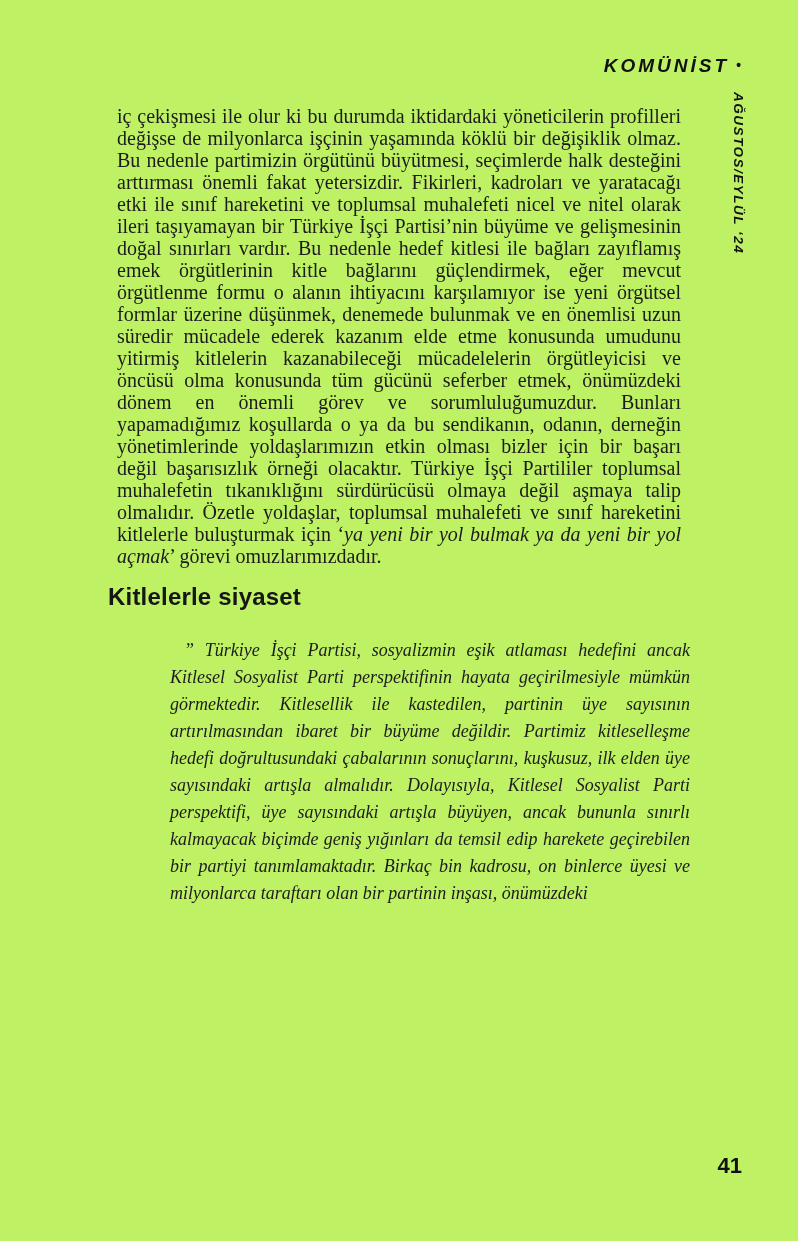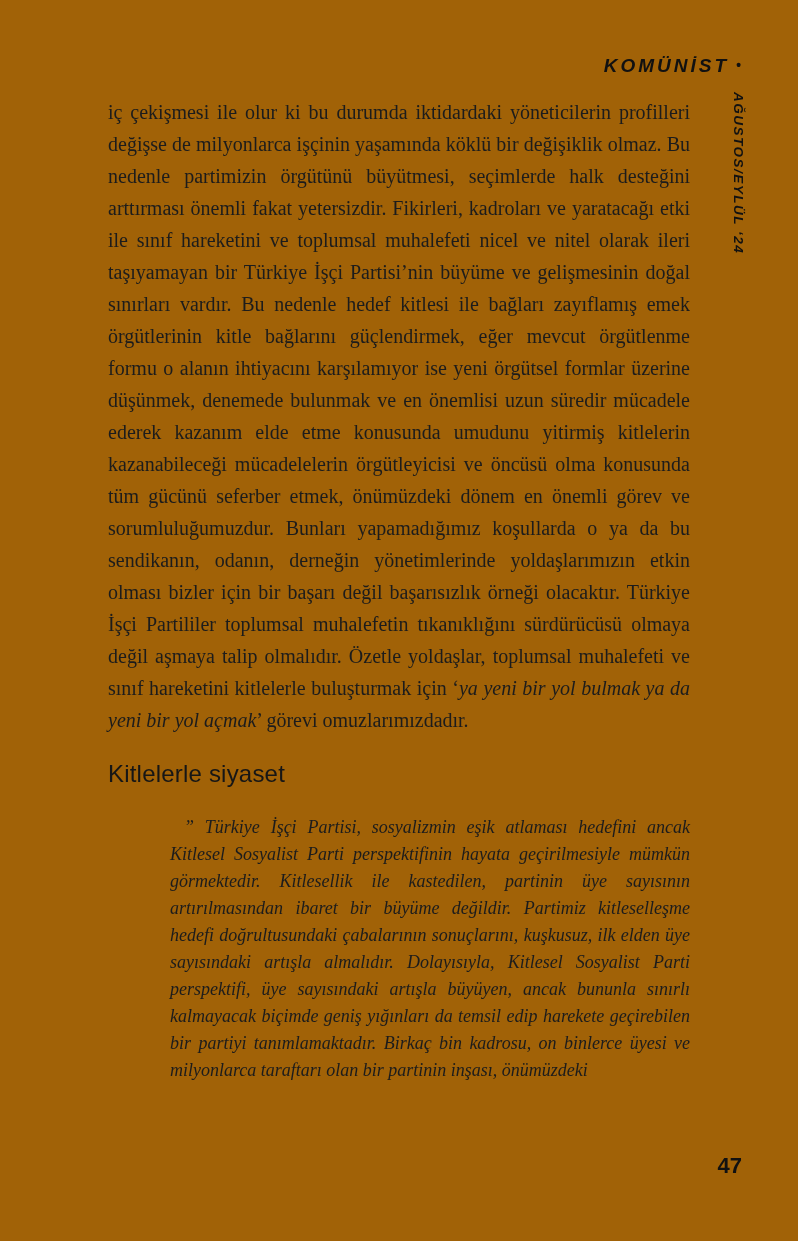--- a/index.html
+++ b/index.html
@@ -4,21 +4,21 @@
 <style>
   html, body {
     margin: 0;
     padding: 0;
     background: #ffffff;
   }
   .page {
     position: relative;
     width: 798px;
     height: 1241px;
-    background: #a16207;
+    background: #bef264;
     overflow: hidden;
     color: #1c1c1c;
     font-family: "Liberation Serif", serif;
   }
 
   
   .masthead {
     position: absolute;
     top: 55px;
     right: 57px;
@@ -54,34 +54,34 @@
   }
 
   
   .body-column {
     position: absolute;
     left: 108px;
     top: 96px;
     width: 582px;
   }
   .para {
-    margin: 0;
+    margin: 9px;
     font-size: 20px;
-    line-height: 32px;
+    line-height: 22px;
     text-align: justify;
     color: #1c1c1c;
   }
   .para em {
     font-style: italic;
   }
 
   .section-heading {
-    margin: 24px 0 26px 0;
+    margin: 16px 0 26px 0;
     font-family: "Liberation Sans", sans-serif;
-    font-weight: 400;
+    font-weight: 700;
     font-size: 24px;
     letter-spacing: 0.2px;
     color: #161616;
     text-align: left;
   }
 
   .quote-block {
     margin: 0 0 0 62px;
     width: 520px;
     font-style: italic;
@@ -116,15 +116,15 @@
   <div class="body-column">
 
     <p class="para"><span>iç çekişmesi ile olur ki bu durumda iktidardaki yöneticilerin profilleri değişse de milyonlarca işçinin yaşamında köklü bir değişiklik olmaz. Bu nedenle partimizin örgütünü büyütmesi, seçimlerde halk desteğini arttırması önemli fakat yetersizdir. Fikirleri, kadroları ve yaratacağı etki ile sınıf hareketini ve toplumsal muhalefeti nicel ve nitel olarak ileri taşıyamayan bir Türkiye İşçi Partisi’nin büyüme ve gelişmesinin doğal sınırları vardır. Bu nedenle hedef kitlesi ile bağları zayıflamış emek örgütlerinin kitle bağlarını güçlendirmek, eğer mevcut örgütlenme formu o alanın ihtiyacını karşılamıyor ise yeni örgütsel formlar üzerine düşünmek, denemede bulunmak ve en önemlisi uzun süredir mücadele ederek kazanım elde etme konusunda umudunu yitirmiş kitlelerin kazanabileceği mücadelelerin örgütleyicisi ve öncüsü olma konusunda tüm gücünü seferber etmek, önümüzdeki dönem en önemli görev ve sorumluluğumuzdur. Bunları yapamadığımız koşullarda o ya da bu sendikanın, odanın, derneğin yönetimlerinde yoldaşlarımızın etkin olması bizler için bir başarı değil başarısızlık örneği olacaktır. Türkiye İşçi Partililer toplumsal muhalefetin tıkanıklığını sürdürücüsü olmaya değil aşmaya talip olmalıdır. Özetle yoldaşlar, toplumsal muhalefeti ve sınıf hareketini kitlelerle buluşturmak için ‘</span><em>ya yeni bir yol bulmak ya da yeni bir yol açmak</em><span>’ görevi omuzlarımızdadır.</span></p>
 
     <h2 class="section-heading">Kitlelerle siyaset</h2>
 
     <blockquote class="quote-block">” Türkiye İşçi Partisi, sosyalizmin eşik atlaması hedefini ancak Kitlesel Sosyalist Parti perspektifinin hayata geçirilmesiyle mümkün görmektedir. Kitlesellik ile kastedilen, partinin üye sayısının artırılmasından ibaret bir büyüme değildir. Partimiz kitleselleşme hedefi doğrultusundaki çabalarının sonuçlarını, kuşkusuz, ilk elden üye sayısındaki artışla almalıdır. Dolayısıyla, Kitlesel Sosyalist Parti perspektifi, üye sayısındaki artışla büyüyen, ancak bununla sınırlı kalmayacak biçimde geniş yığınları da temsil edip harekete geçirebilen bir partiyi tanımlamaktadır. Birkaç bin kadrosu, on binlerce üyesi ve milyonlarca taraftarı olan bir partinin inşası, önümüzdeki</blockquote>
 
   </div>
 
-  <div class="page-number">47</div>
+  <div class="page-number">41</div>
 
 </div>
 
 </body></html>

